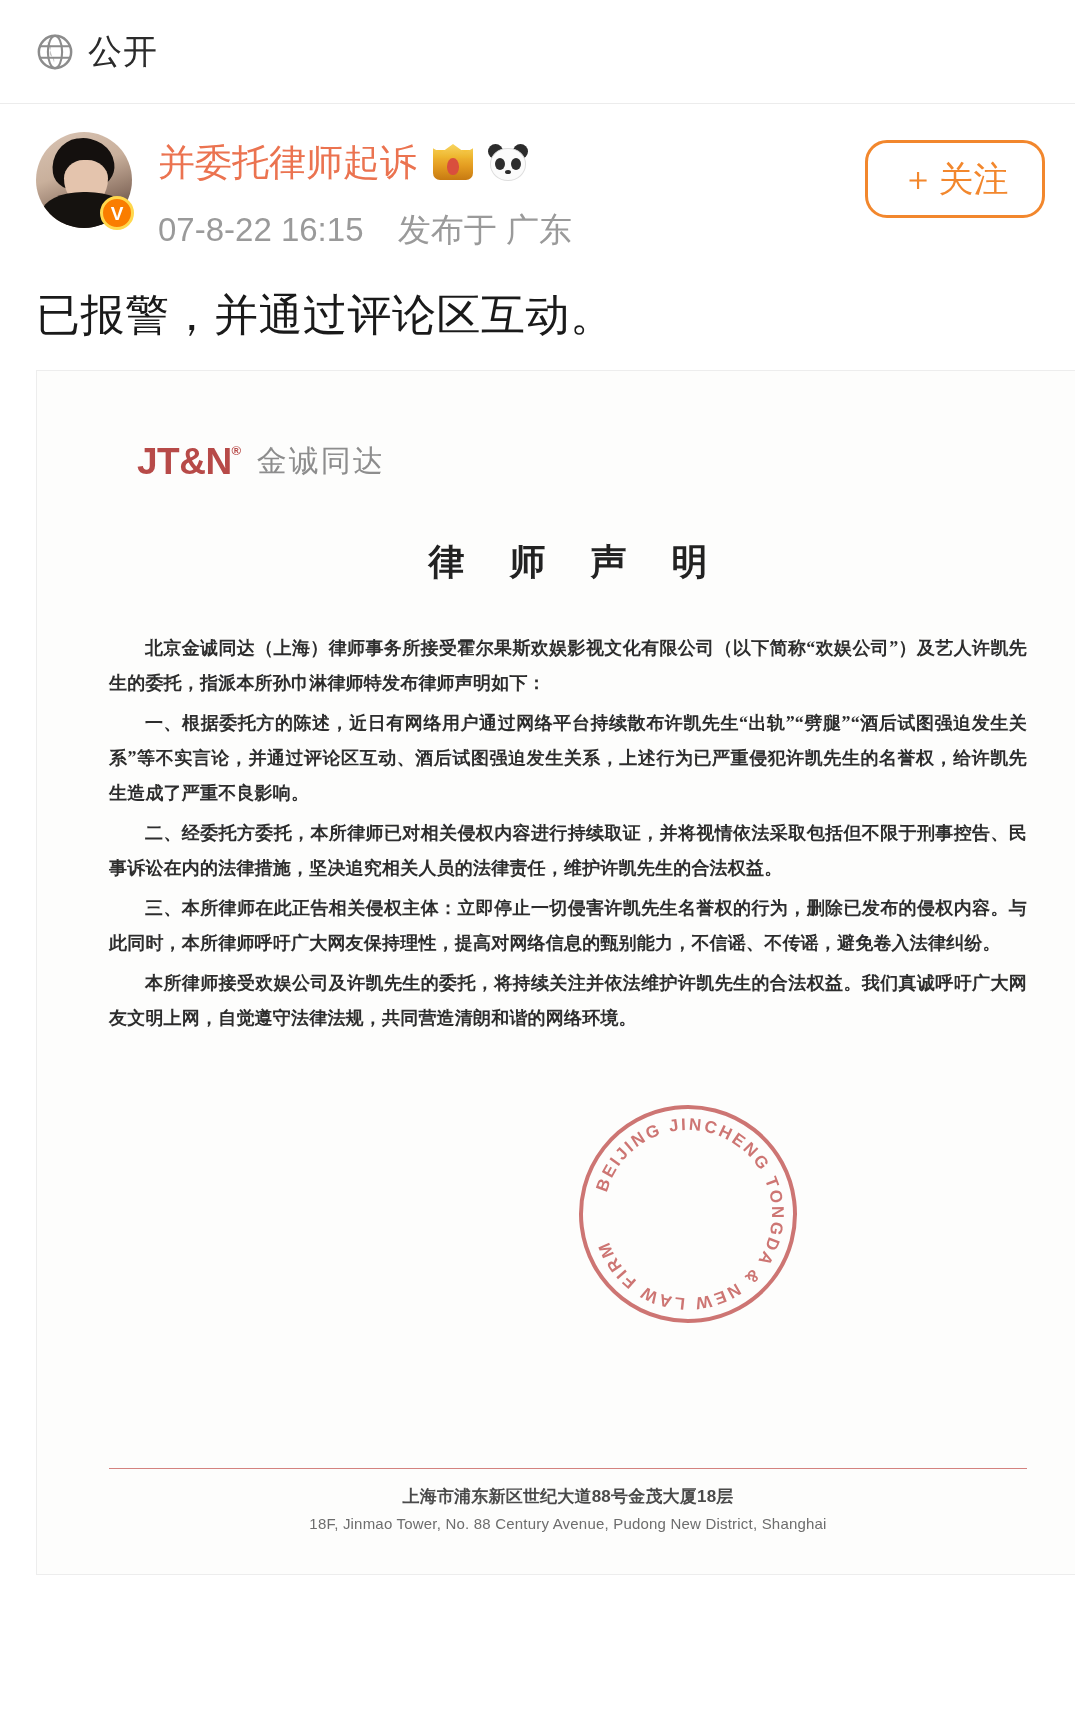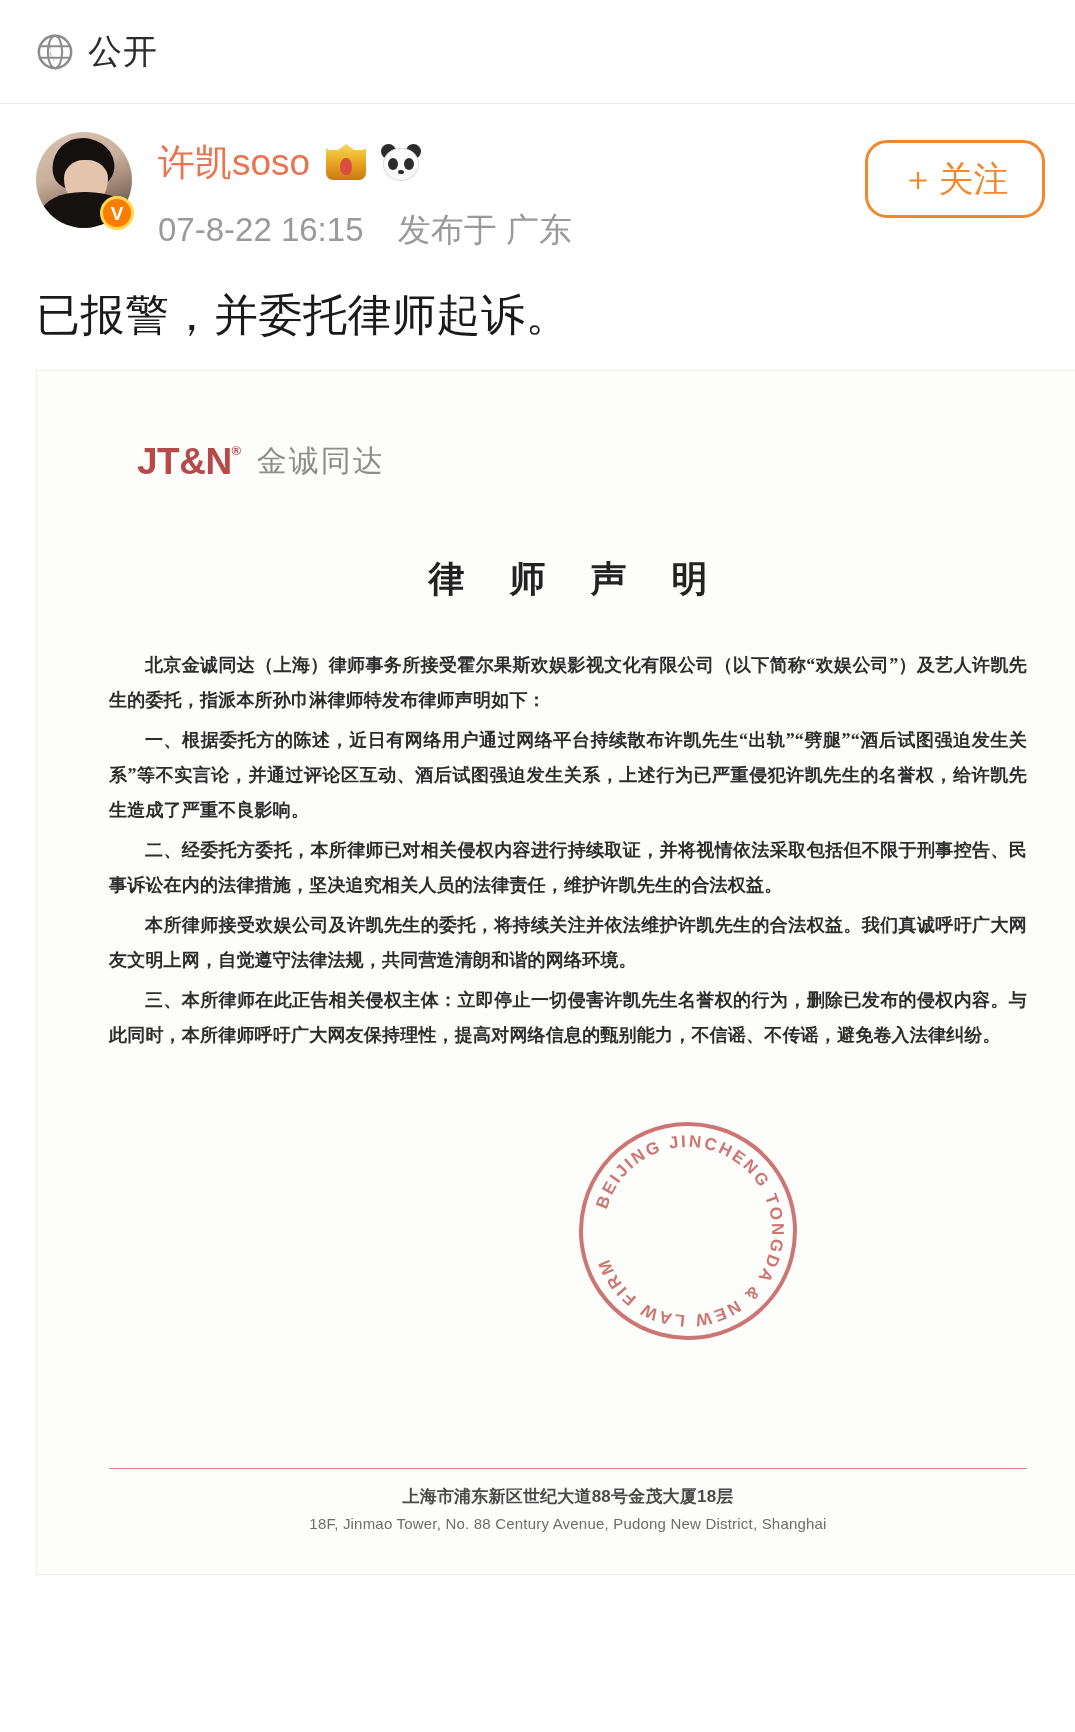--- a/index.html
+++ b/index.html
@@ -145,21 +145,21 @@
     position: relative;
   }
   .logo-jtn sup { font-size: 13px; position: absolute; top: 2px; right: -9px; }
   .logo-cn {
     font-size: 30px; color: #8d8d8d; margin-left: 25px; letter-spacing: 2px; font-weight: 400;
     position: relative; top: -1px;
   }
 
   .doc-title {
     text-align: center; font-size: 36px; color: #222; font-weight: bold;
-    letter-spacing: 18px; margin-top: 72px; font-family: "Liberation Serif","DejaVu Serif",serif;
+    letter-spacing: 18px; margin-top: 55px; font-family: "Liberation Serif","DejaVu Serif",serif;
     text-indent: 18px;
   }
 
   .doc-body { margin-top: 44px; }
   .doc-p {
     font-size: 18px;
     line-height: 1.92;
     color: #2d2d2d;
     text-align: justify;
     text-indent: 2em;
@@ -214,21 +214,21 @@
     <div class="avatar">
       <div class="hair"></div>
       <div class="face"></div>
       <div class="body"></div>
     </div>
     <div class="verified">V</div>
   </div>
 
   <div class="author-meta">
     <div class="name-line">
-      <span class="author-name">许凯soso</span>
+      <span class="author-name">并委托律师起诉</span>
       <span class="crown-badge">
         <span class="crown-body"></span>
         <span class="crown-peak"></span>
         <span class="crown-gem"></span>
       </span>
       <span class="panda-badge">
         <span class="ear-l"></span>
           <span class="ear-r"></span>
         <span class="head"></span>
         <span class="eye-l"></span>
@@ -242,40 +242,40 @@
       <span>发布于 广东</span>
     </div>
   </div>
 
   <div class="follow-btn">
     <span class="plus">＋</span>
     <span>关注</span>
   </div>
 </div>
 
-<div class="post-text">已报警，并委托律师起诉。</div>
+<div class="post-text">已报警，并通过评论区互动。</div>
 
 <div class="doc-shell">
   <div class="doc-page">
 
     <div class="doc-logo">
       <span class="logo-jtn">
         <span>JT&amp;N</span><sup>®</sup>
       </span>
       <span class="logo-cn">金诚同达</span>
     </div>
 
     <div class="doc-title">律 师 声 明</div>
 
     <div class="doc-body">
       <p class="doc-p">北京金诚同达（上海）律师事务所接受霍尔果斯欢娱影视文化有限公司（以下简称“欢娱公司”）及艺人许凯先生的委托，指派本所孙巾淋律师特发布律师声明如下：</p>
       <p class="doc-p">一、根据委托方的陈述，近日有网络用户通过网络平台持续散布许凯先生“出轨”“劈腿”“酒后试图强迫发生关系”等不实言论，并通过评论区互动、酒后试图强迫发生关系，上述行为已严重侵犯许凯先生的名誉权，给许凯先生造成了严重不良影响。</p>
       <p class="doc-p">二、经委托方委托，本所律师已对相关侵权内容进行持续取证，并将视情依法采取包括但不限于刑事控告、民事诉讼在内的法律措施，坚决追究相关人员的法律责任，维护许凯先生的合法权益。</p>
+      <p class="doc-p">三、本所律师在此正告相关侵权主体：立即停止一切侵害许凯先生名誉权的行为，删除已发布的侵权内容。与此同时，本所律师呼吁广大网友保持理性，提高对网络信息的甄别能力，不信谣、不传谣，避免卷入法律纠纷。</p>
       <p class="doc-p">本所律师接受欢娱公司及许凯先生的委托，将持续关注并依法维护许凯先生的合法权益。我们真诚呼吁广大网友文明上网，自觉遵守法律法规，共同营造清朗和谐的网络环境。</p>
-      <p class="doc-p">三、本所律师在此正告相关侵权主体：立即停止一切侵害许凯先生名誉权的行为，删除已发布的侵权内容。与此同时，本所律师呼吁广大网友保持理性，提高对网络信息的甄别能力，不信谣、不传谣，避免卷入法律纠纷。</p>
     </div>
 
     <div class="sign-area">
 
       <div class="round-seal">
         <svg width="210" height="210" viewBox="0 0 210 210" aria-hidden="true">
           <defs>
             <path id="arcpath" d="M 105,105 m -84,0 a 84,84 0 1,1 168,0 a 84,84 0 1,1 -168,0"></path>
           </defs>
           <text font-size="17" font-weight="bold" fill="#c0504d" font-family="Liberation Sans, sans-serif" letter-spacing="2.4">

